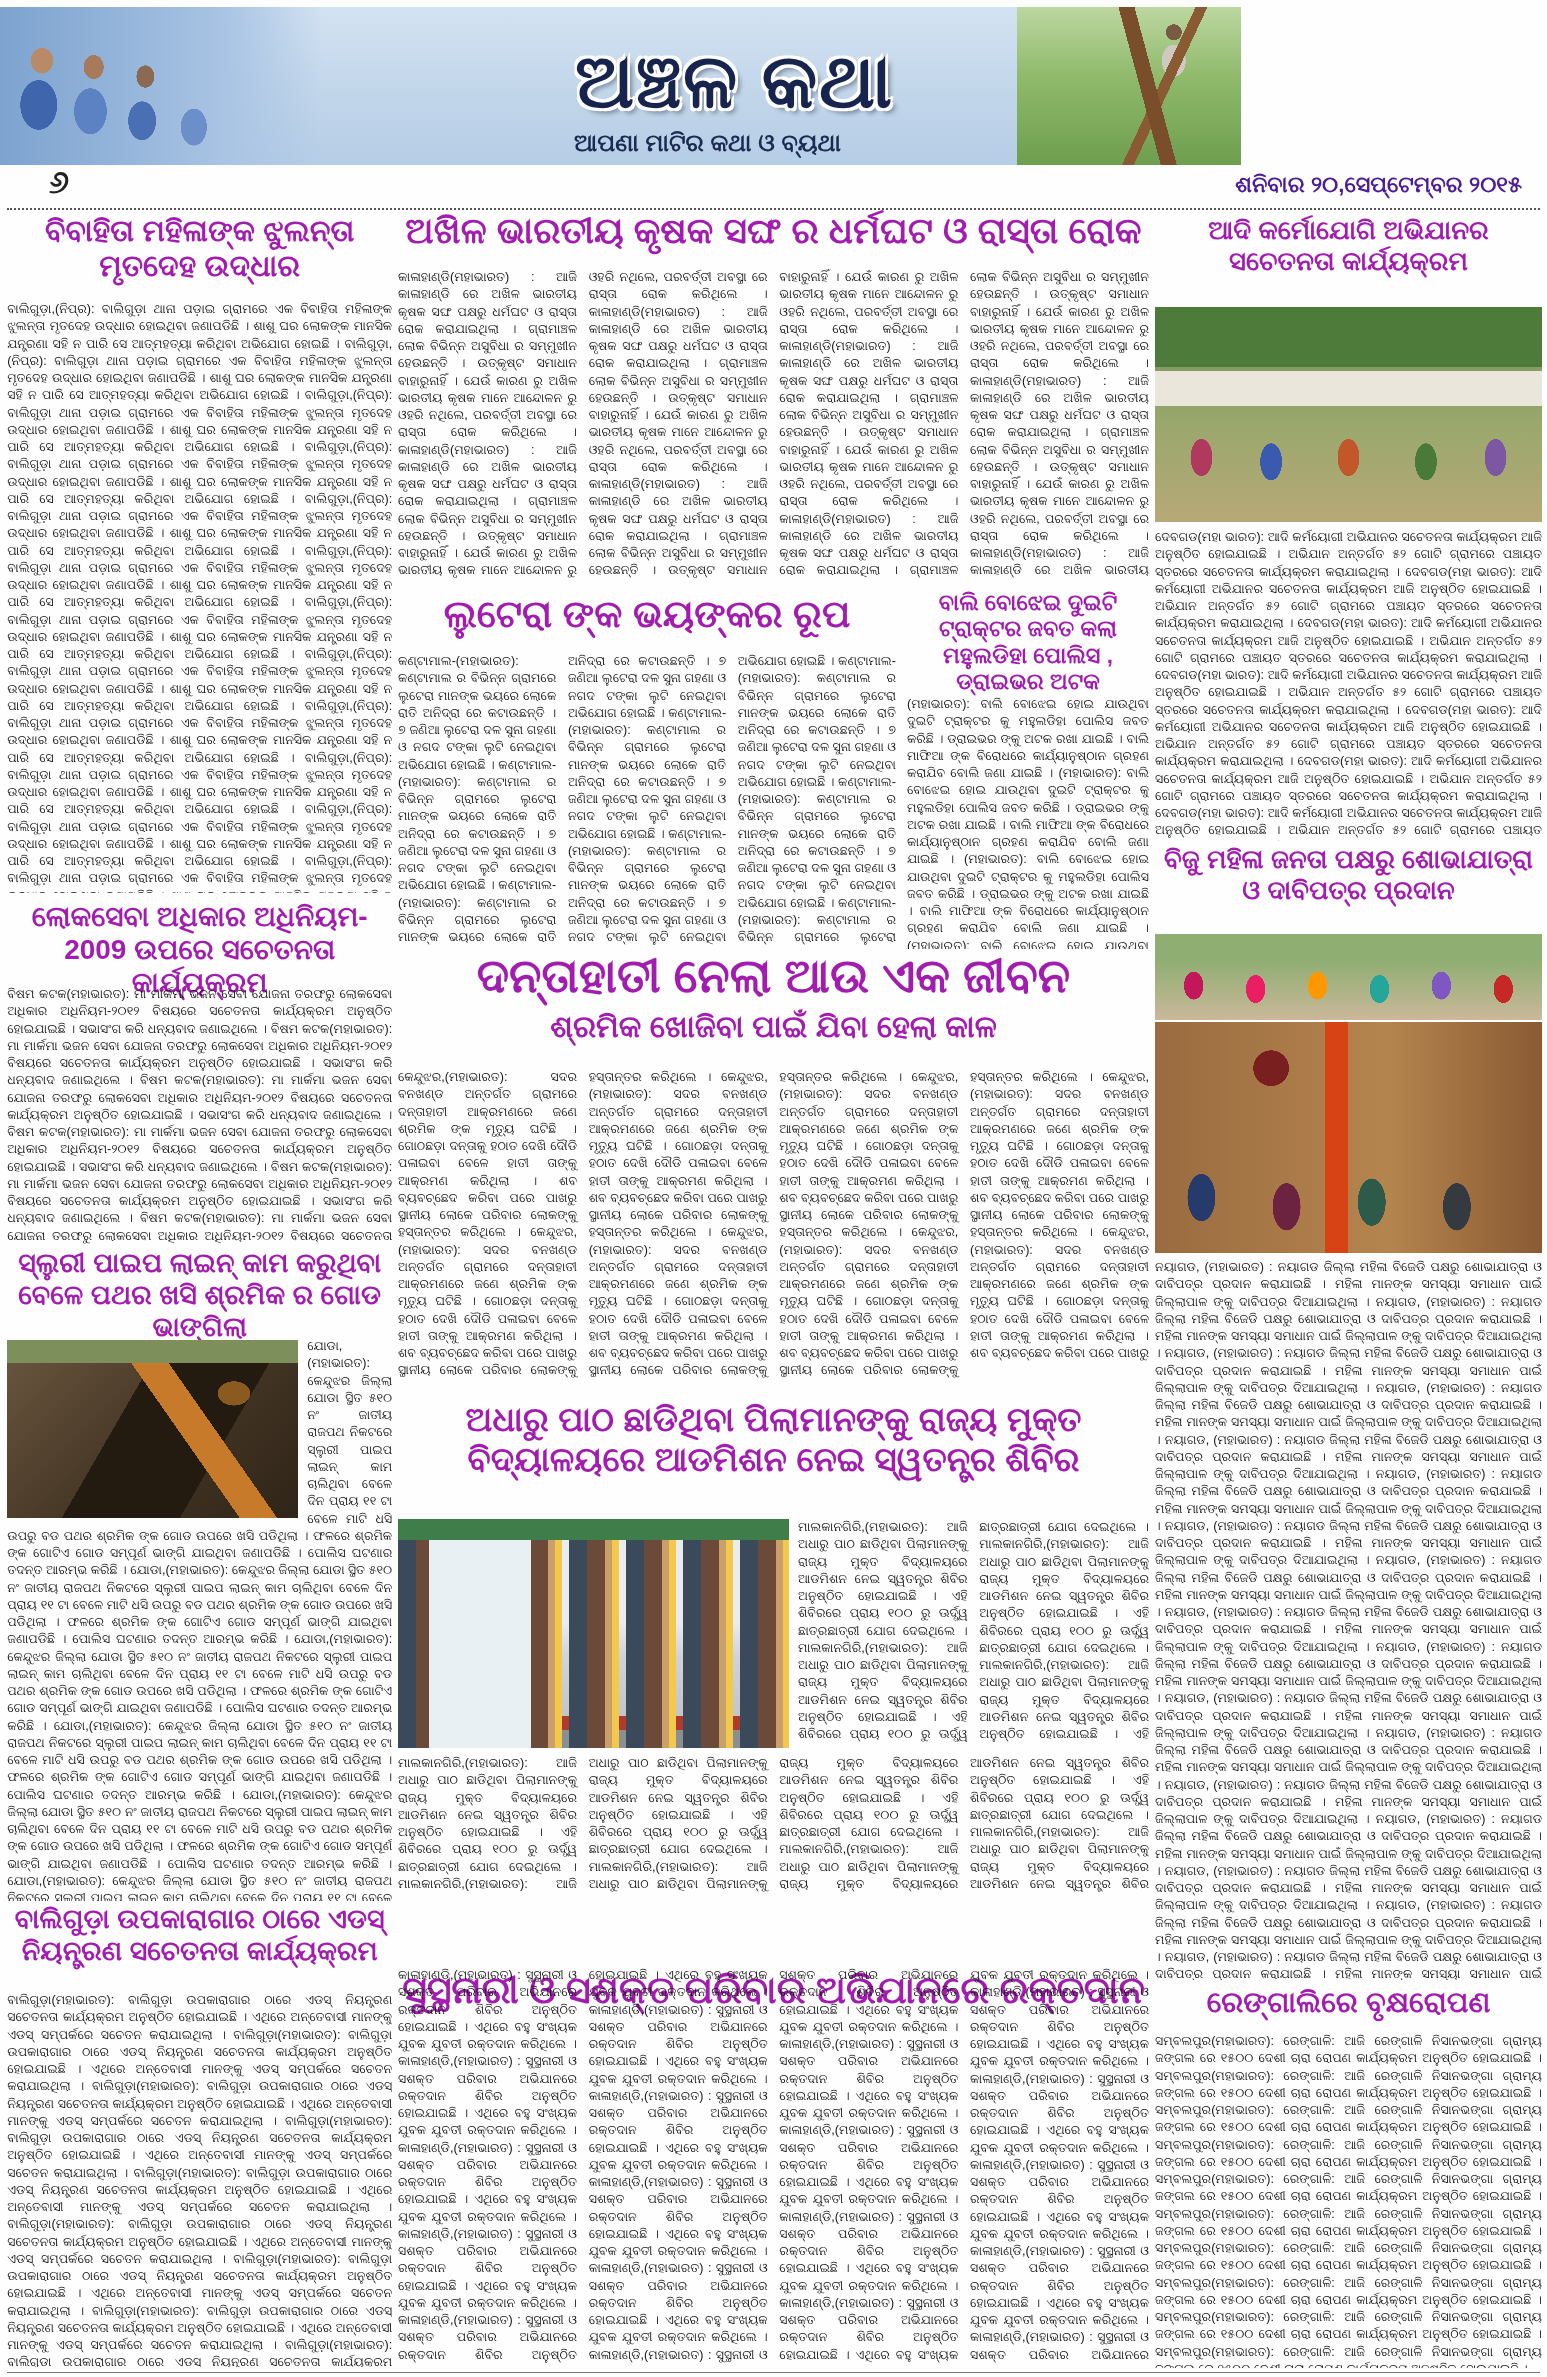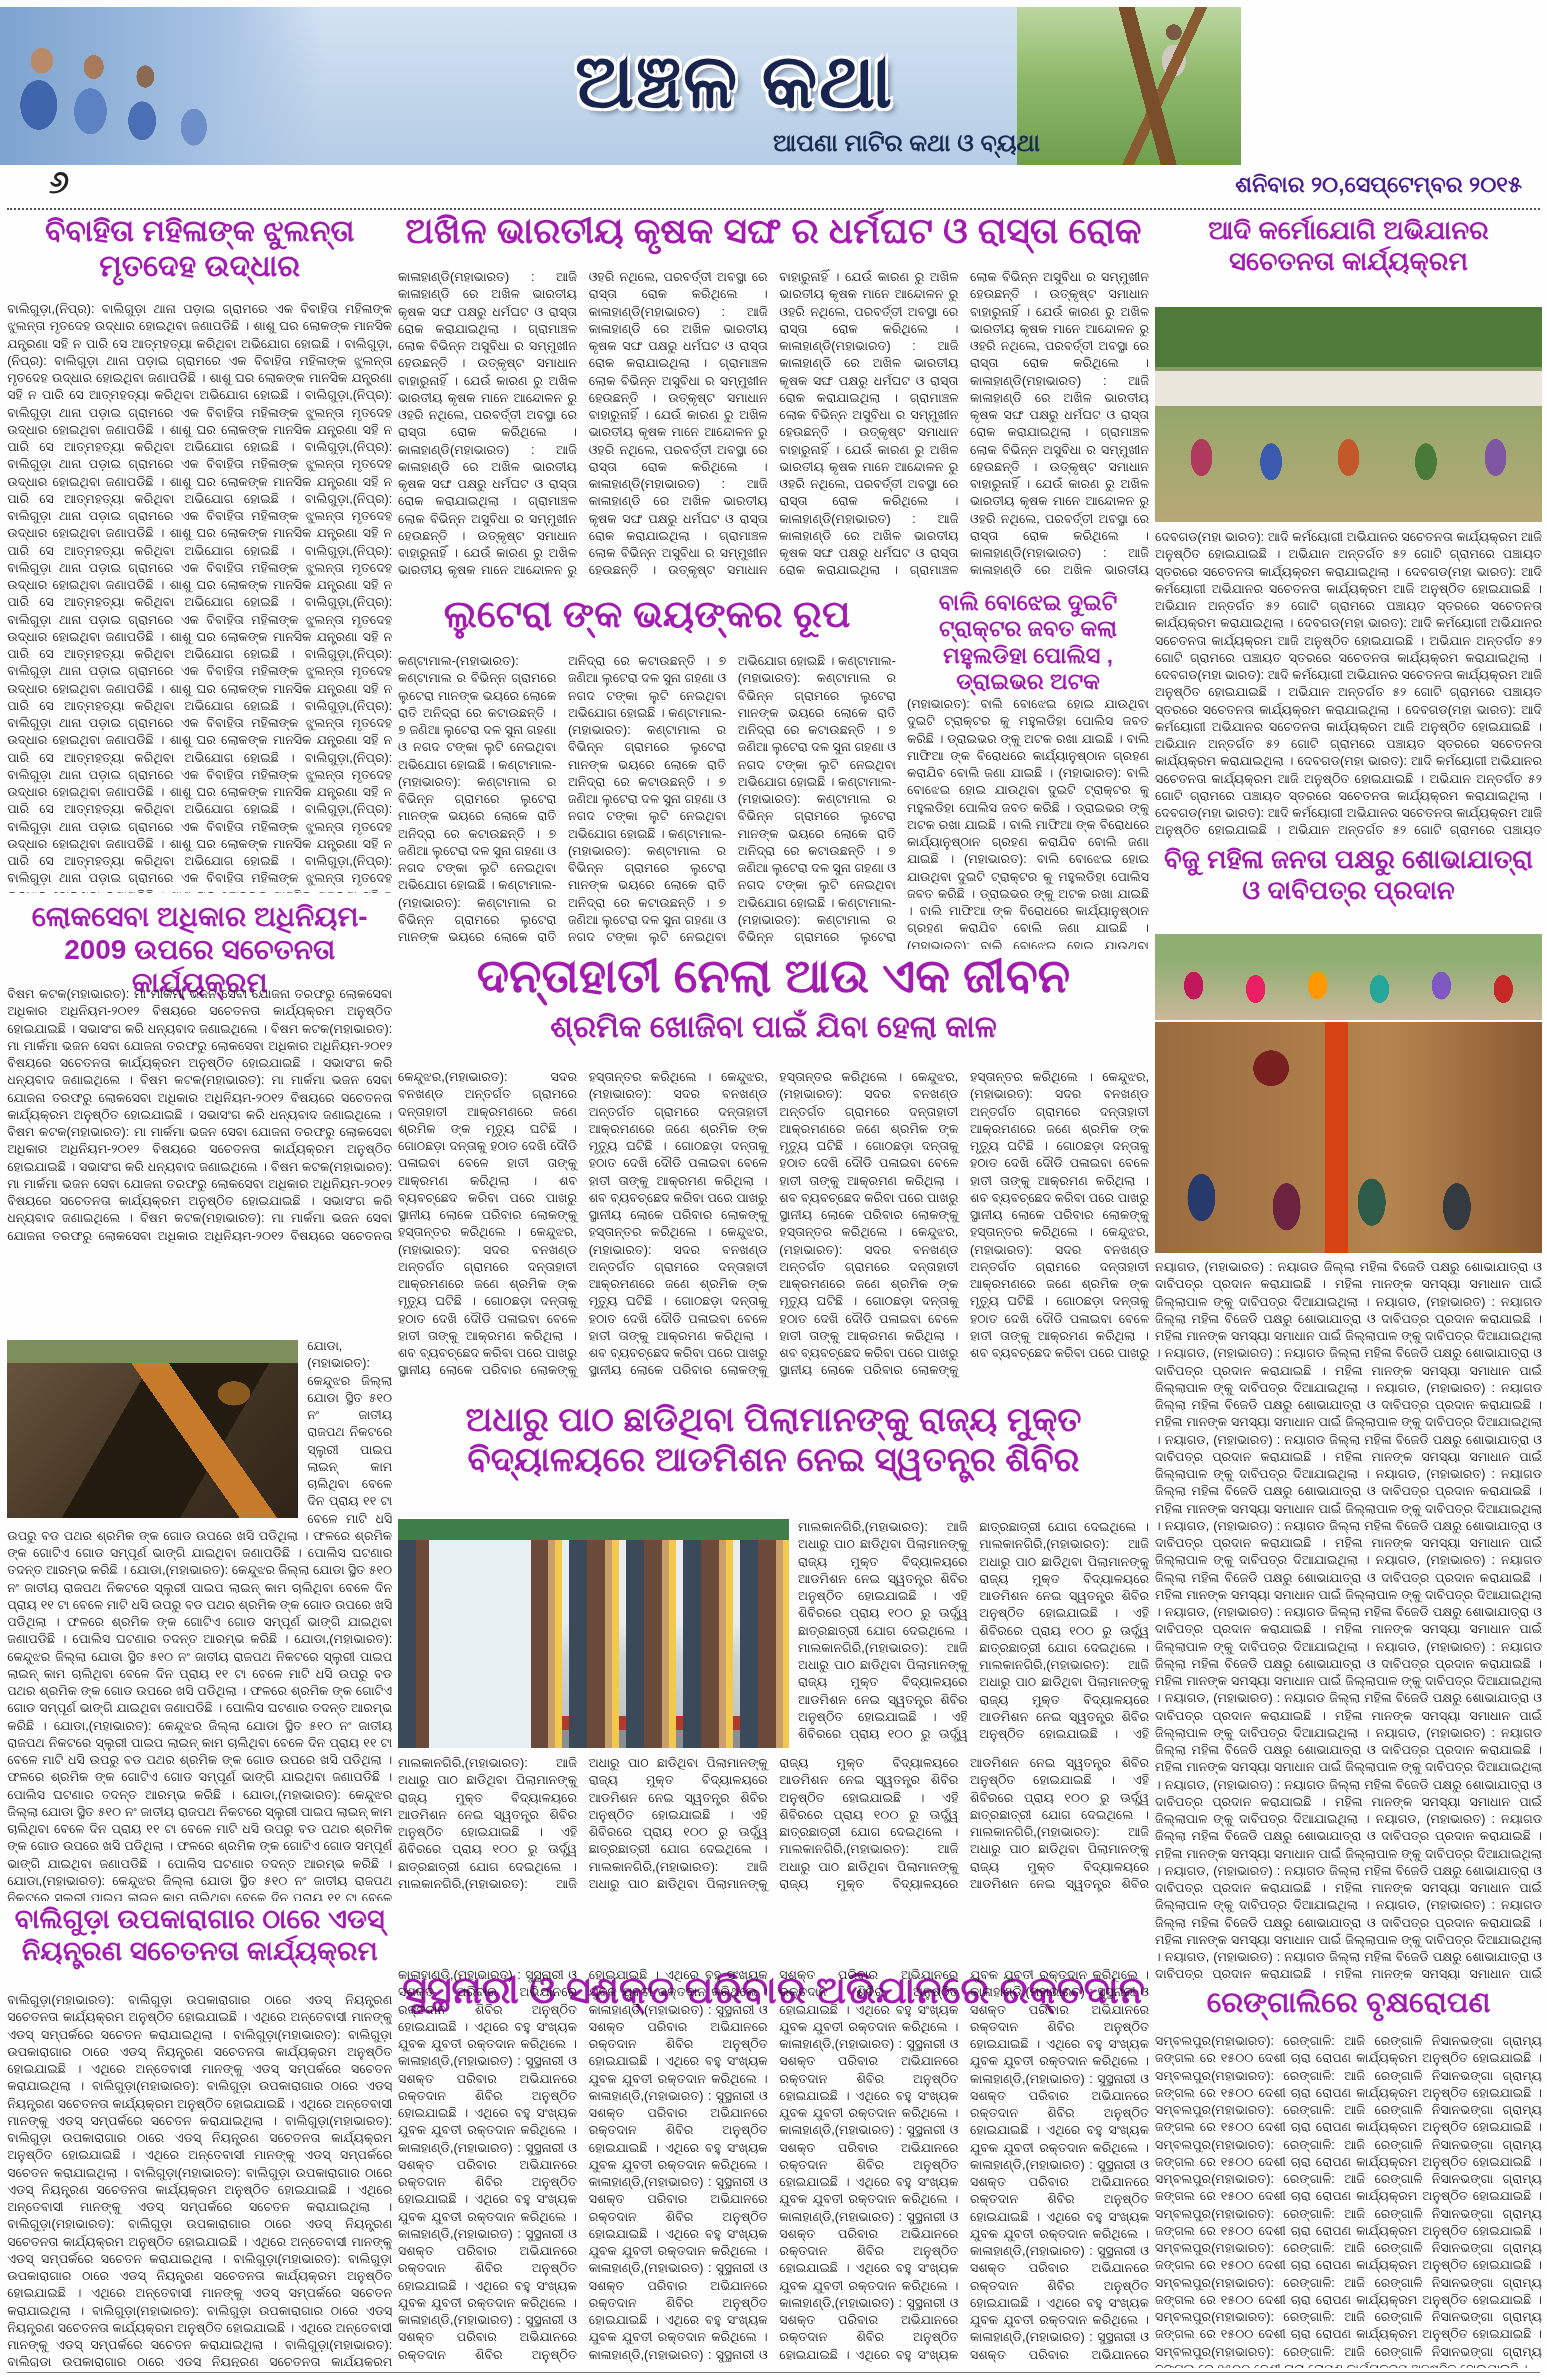--- a/index.html
+++ b/index.html
@@ -4,21 +4,21 @@
 <style>
   html,body{margin:0;padding:0;background:#e8e8e8;}
   #page{position:relative;width:1547px;height:2377px;margin:0 auto;background:#fefefe;
         font-family:"Liberation Sans","DejaVu Sans",sans-serif;color:#111;overflow:hidden;}
   
   #banner{position:absolute;left:0;top:7.2px;width:1241px;height:158px;
           background:linear-gradient(180deg,#d3e2f2 0%,#c2d6ea 55%,#b6cde6 100%);}
   .b-title{position:absolute;left:394px;top:30.5px;width:681px;text-align:center;
            font-size:75px;font-weight:bold;color:#17244d;letter-spacing:1.8px;
            text-shadow:-2.7px -2.7px 0 #fff,2.7px -2.7px 0 #fff,-2.7px 2.7px 0 #fff,2.7px 2.7px 0 #fff,4.5px 5.4px 5.4px rgba(20,30,60,.45);}
-  .b-sub{position:absolute;left:574px;top:122px;width:466px;text-align:right;
+  .b-sub{position:absolute;left:574px;top:122px;width:466px;text-align:left;
          font-size:24px;font-weight:bold;color:#1b2a52;}
   .ph{position:absolute;overflow:hidden;}
   #ph-banner-left{left:0;top:0;width:323px;height:158px;background:
      radial-gradient(30.5px 41px at 12% 62%,#3f66ad 0 60%,rgba(0,0,0,0) 61%),
      radial-gradient(27px 38px at 28% 66%,#5d82c4 0 60%,rgba(0,0,0,0) 61%),
      radial-gradient(23px 32px at 44% 72%,#4a6fb5 0 60%,rgba(0,0,0,0) 61%),
      radial-gradient(21.5px 30.5px at 60% 76%,#6d8fc9 0 60%,rgba(0,0,0,0) 61%),
      radial-gradient(20px 23px at 13% 34%,#b98a68 0 55%,rgba(0,0,0,0) 56%),
      radial-gradient(18px 21.5px at 29% 38%,#a87a5c 0 55%,rgba(0,0,0,0) 56%),
      radial-gradient(16px 20px at 45% 44%,#8a6a52 0 55%,rgba(0,0,0,0) 56%),
@@ -95,20 +95,21 @@
   <div id="pageno">୬</div>
   <div id="dateline">ଶନିବାର  ୨୦,ସେପ୍ଟେମ୍ବର ୨୦୧୫</div>
   <div id="toprule"></div>
 
   <div class="hl" style="left:7.2px;top:213px;width:385px;font-size:30px;">ବିବାହିତା ମହିଳାଙ୍କ ଝୁଲନ୍ତା ମୃତଦେହ ଉଦ୍ଧାର</div>
   <div class="bt" style="left:7.2px;top:301px;width:385px;height:592px;"><span class="fill">ବାଲିଗୁଡ଼ା,(ନିପ୍ର): ବାଲିଗୁଡ଼ା ଥାନା ପଡ଼ାଇ ଗ୍ରାମରେ ଏକ ବିବାହିତା ମହିଳାଙ୍କ ଝୁଲନ୍ତା ମୃତଦେହ ଉଦ୍ଧାର ହୋଇଥିବା ଜଣାପଡିଛି । ଶାଶୁ ଘର ଲୋକଙ୍କ ମାନସିକ ଯନ୍ତ୍ରଣା ସହି ନ ପାରି ସେ ଆତ୍ମହତ୍ୟା କରିଥିବା ଅଭିଯୋଗ ହୋଇଛି । ବାଲିଗୁଡ଼ା,(ନିପ୍ର): ବାଲିଗୁଡ଼ା ଥାନା ପଡ଼ାଇ ଗ୍ରାମରେ ଏକ ବିବାହିତା ମହିଳାଙ୍କ ଝୁଲନ୍ତା ମୃତଦେହ ଉଦ୍ଧାର ହୋଇଥିବା ଜଣାପଡିଛି । ଶାଶୁ ଘର ଲୋକଙ୍କ ମାନସିକ ଯନ୍ତ୍ରଣା ସହି ନ ପାରି ସେ ଆତ୍ମହତ୍ୟା କରିଥିବା ଅଭିଯୋଗ ହୋଇଛି । ବାଲିଗୁଡ଼ା,(ନିପ୍ର): ବାଲିଗୁଡ଼ା ଥାନା ପଡ଼ାଇ ଗ୍ରାମରେ ଏକ ବିବାହିତା ମହିଳାଙ୍କ ଝୁଲନ୍ତା ମୃତଦେହ ଉଦ୍ଧାର ହୋଇଥିବା ଜଣାପଡିଛି । ଶାଶୁ ଘର ଲୋକଙ୍କ ମାନସିକ ଯନ୍ତ୍ରଣା ସହି ନ ପାରି ସେ ଆତ୍ମହତ୍ୟା କରିଥିବା ଅଭିଯୋଗ ହୋଇଛି । ବାଲିଗୁଡ଼ା,(ନିପ୍ର): ବାଲିଗୁଡ଼ା ଥାନା ପଡ଼ାଇ ଗ୍ରାମରେ ଏକ ବିବାହିତା ମହିଳାଙ୍କ ଝୁଲନ୍ତା ମୃତଦେହ ଉଦ୍ଧାର ହୋଇଥିବା ଜଣାପଡିଛି । ଶାଶୁ ଘର ଲୋକଙ୍କ ମାନସିକ ଯନ୍ତ୍ରଣା ସହି ନ ପାରି ସେ ଆତ୍ମହତ୍ୟା କରିଥିବା ଅଭିଯୋଗ ହୋଇଛି । ବାଲିଗୁଡ଼ା,(ନିପ୍ର): ବାଲିଗୁଡ଼ା ଥାନା ପଡ଼ାଇ ଗ୍ରାମରେ ଏକ ବିବାହିତା ମହିଳାଙ୍କ ଝୁଲନ୍ତା ମୃତଦେହ ଉଦ୍ଧାର ହୋଇଥିବା ଜଣାପଡିଛି । ଶାଶୁ ଘର ଲୋକଙ୍କ ମାନସିକ ଯନ୍ତ୍ରଣା ସହି ନ ପାରି ସେ ଆତ୍ମହତ୍ୟା କରିଥିବା ଅଭିଯୋଗ ହୋଇଛି । ବାଲିଗୁଡ଼ା,(ନିପ୍ର): ବାଲିଗୁଡ଼ା ଥାନା ପଡ଼ାଇ ଗ୍ରାମରେ ଏକ ବିବାହିତା ମହିଳାଙ୍କ ଝୁଲନ୍ତା ମୃତଦେହ ଉଦ୍ଧାର ହୋଇଥିବା ଜଣାପଡିଛି । ଶାଶୁ ଘର ଲୋକଙ୍କ ମାନସିକ ଯନ୍ତ୍ରଣା ସହି ନ ପାରି ସେ ଆତ୍ମହତ୍ୟା କରିଥିବା ଅଭିଯୋଗ ହୋଇଛି । ବାଲିଗୁଡ଼ା,(ନିପ୍ର): ବାଲିଗୁଡ଼ା ଥାନା ପଡ଼ାଇ ଗ୍ରାମରେ ଏକ ବିବାହିତା ମହିଳାଙ୍କ ଝୁଲନ୍ତା ମୃତଦେହ ଉଦ୍ଧାର ହୋଇଥିବା ଜଣାପଡିଛି । ଶାଶୁ ଘର ଲୋକଙ୍କ ମାନସିକ ଯନ୍ତ୍ରଣା ସହି ନ ପାରି ସେ ଆତ୍ମହତ୍ୟା କରିଥିବା ଅଭିଯୋଗ ହୋଇଛି । ବାଲିଗୁଡ଼ା,(ନିପ୍ର): ବାଲିଗୁଡ଼ା ଥାନା ପଡ଼ାଇ ଗ୍ରାମରେ ଏକ ବିବାହିତା ମହିଳାଙ୍କ ଝୁଲନ୍ତା ମୃତଦେହ ଉଦ୍ଧାର ହୋଇଥିବା ଜଣାପଡିଛି । ଶାଶୁ ଘର ଲୋକଙ୍କ ମାନସିକ ଯନ୍ତ୍ରଣା ସହି ନ ପାରି ସେ ଆତ୍ମହତ୍ୟା କରିଥିବା ଅଭିଯୋଗ ହୋଇଛି । ବାଲିଗୁଡ଼ା,(ନିପ୍ର): ବାଲିଗୁଡ଼ା ଥାନା ପଡ଼ାଇ ଗ୍ରାମରେ ଏକ ବିବାହିତା ମହିଳାଙ୍କ ଝୁଲନ୍ତା ମୃତଦେହ ଉଦ୍ଧାର ହୋଇଥିବା ଜଣାପଡିଛି । ଶାଶୁ ଘର ଲୋକଙ୍କ ମାନସିକ ଯନ୍ତ୍ରଣା ସହି ନ ପାରି ସେ ଆତ୍ମହତ୍ୟା କରିଥିବା ଅଭିଯୋଗ ହୋଇଛି । ବାଲିଗୁଡ଼ା,(ନିପ୍ର): ବାଲିଗୁଡ଼ା ଥାନା ପଡ଼ାଇ ଗ୍ରାମରେ ଏକ ବିବାହିତା ମହିଳାଙ୍କ ଝୁଲନ୍ତା ମୃତଦେହ ଉଦ୍ଧାର ହୋଇଥିବା ଜଣାପଡିଛି । ଶାଶୁ ଘର ଲୋକଙ୍କ ମାନସିକ ଯନ୍ତ୍ରଣା ସହି ନ ପାରି ସେ ଆତ୍ମହତ୍ୟା କରିଥିବା ଅଭିଯୋଗ ହୋଇଛି । ବାଲିଗୁଡ଼ା,(ନିପ୍ର): ବାଲିଗୁଡ଼ା ଥାନା ପଡ଼ାଇ ଗ୍ରାମରେ ଏକ ବିବାହିତା ମହିଳାଙ୍କ ଝୁଲନ୍ତା ମୃତଦେହ ଉଦ୍ଧାର ହୋଇଥିବା ଜଣାପଡିଛି । ଶାଶୁ ଘର ଲୋକଙ୍କ ମାନସିକ ଯନ୍ତ୍ରଣା ସହି ନ ପାରି ସେ ଆତ୍ମହତ୍ୟା କରିଥିବା ଅଭିଯୋଗ ହୋଇଛି । ବାଲିଗୁଡ଼ା,(ନିପ୍ର): ବାଲିଗୁଡ଼ା ଥାନା ପଡ଼ାଇ ଗ୍ରାମରେ ଏକ ବିବାହିତା ମହିଳାଙ୍କ ଝୁଲନ୍ତା ମୃତଦେହ ଉଦ୍ଧାର ହୋଇଥିବା ଜଣାପଡିଛି । ଶାଶୁ ଘର ଲୋକଙ୍କ ମାନସିକ ଯନ୍ତ୍ରଣା ସହି ନ ପାରି ସେ ଆତ୍ମହତ୍ୟା କରିଥିବା ଅଭିଯୋଗ ହୋଇଛି ।</span></div>
 
   <div class="hl" style="left:7.2px;top:900px;width:385px;font-size:28px;">ଲୋକସେବା ଅଧିକାର ଅଧିନିୟମ- 2009 ଉପରେ ସଚେତନତା କାର୍ଯ୍ୟକ୍ରମ</div>
   <div class="bt" style="left:7.2px;top:986px;width:385px;height:258px;"><span class="fill">ବିଷମ କଟକ(ମହାଭାରତ): ମା ମାର୍କମା ଭଜନ ସେବା ଯୋଜନା ତରଫରୁ ଲୋକସେବା ଅଧିକାର ଅଧିନିୟମ-୨୦୧୨ ବିଷୟରେ ସଚେତନତା କାର୍ଯ୍ୟକ୍ରମ ଅନୁଷ୍ଠିତ ହୋଇଯାଇଛି । ସଭାସଂଗ କରି ଧନ୍ୟବାଦ ଜଣାଇଥିଲେ । ବିଷମ କଟକ(ମହାଭାରତ): ମା ମାର୍କମା ଭଜନ ସେବା ଯୋଜନା ତରଫରୁ ଲୋକସେବା ଅଧିକାର ଅଧିନିୟମ-୨୦୧୨ ବିଷୟରେ ସଚେତନତା କାର୍ଯ୍ୟକ୍ରମ ଅନୁଷ୍ଠିତ ହୋଇଯାଇଛି । ସଭାସଂଗ କରି ଧନ୍ୟବାଦ ଜଣାଇଥିଲେ । ବିଷମ କଟକ(ମହାଭାରତ): ମା ମାର୍କମା ଭଜନ ସେବା ଯୋଜନା ତରଫରୁ ଲୋକସେବା ଅଧିକାର ଅଧିନିୟମ-୨୦୧୨ ବିଷୟରେ ସଚେତନତା କାର୍ଯ୍ୟକ୍ରମ ଅନୁଷ୍ଠିତ ହୋଇଯାଇଛି । ସଭାସଂଗ କରି ଧନ୍ୟବାଦ ଜଣାଇଥିଲେ । ବିଷମ କଟକ(ମହାଭାରତ): ମା ମାର୍କମା ଭଜନ ସେବା ଯୋଜନା ତରଫରୁ ଲୋକସେବା ଅଧିକାର ଅଧିନିୟମ-୨୦୧୨ ବିଷୟରେ ସଚେତନତା କାର୍ଯ୍ୟକ୍ରମ ଅନୁଷ୍ଠିତ ହୋଇଯାଇଛି । ସଭାସଂଗ କରି ଧନ୍ୟବାଦ ଜଣାଇଥିଲେ । ବିଷମ କଟକ(ମହାଭାରତ): ମା ମାର୍କମା ଭଜନ ସେବା ଯୋଜନା ତରଫରୁ ଲୋକସେବା ଅଧିକାର ଅଧିନିୟମ-୨୦୧୨ ବିଷୟରେ ସଚେତନତା କାର୍ଯ୍ୟକ୍ରମ ଅନୁଷ୍ଠିତ ହୋଇଯାଇଛି । ସଭାସଂଗ କରି ଧନ୍ୟବାଦ ଜଣାଇଥିଲେ । ବିଷମ କଟକ(ମହାଭାରତ): ମା ମାର୍କମା ଭଜନ ସେବା ଯୋଜନା ତରଫରୁ ଲୋକସେବା ଅଧିକାର ଅଧିନିୟମ-୨୦୧୨ ବିଷୟରେ ସଚେତନତା କାର୍ଯ୍ୟକ୍ରମ ଅନୁଷ୍ଠିତ ହୋଇଯାଇଛି । ସଭାସଂଗ କରି ଧନ୍ୟବାଦ ଜଣାଇଥିଲେ ।</span></div>
 
+  <div class="hl" style="left:7.2px;top:1248px;width:385px;font-size:27px;">ସ୍ଲୁରୀ ପାଇପ ଲାଇନ୍ କାମ କରୁଥିବା ବେଳେ ପଥର ଖସି ଶ୍ରମିକ ର ଗୋଡ ଭାଙ୍ଗିଲା</div>
   <div class="bt" style="left:7.2px;top:1338px;width:385px;height:563px;">
     <div class="ph" id="ph-excavator"></div>
     <span class="fill">ଯୋଡା,(ମହାଭାରତ): କେନ୍ଦୁଝର ଜିଲ୍ଲା ଯୋଡା ସ୍ଥିତ ୫୧୦ ନଂ ଜାତୀୟ ରାଜପଥ ନିକଟରେ ସ୍ଲୁରୀ ପାଇପ ଲାଇନ୍ କାମ ଚାଲିଥିବା ବେଳେ ଦିନ ପ୍ରାୟ ୧୧ ଟା ବେଳେ ମାଟି ଧସି ଉପରୁ ବଡ ପଥର ଶ୍ରମିକ ଙ୍କ ଗୋଡ ଉପରେ ଖସି ପଡିଥିଲା । ଫଳରେ ଶ୍ରମିକ ଙ୍କ ଗୋଟିଏ ଗୋଡ ସମ୍ପୂର୍ଣ ଭାଙ୍ଗି ଯାଇଥିବା ଜଣାପଡିଛି । ପୋଲିସ ଘଟଣାର ତଦନ୍ତ ଆରମ୍ଭ କରିଛି । ଯୋଡା,(ମହାଭାରତ): କେନ୍ଦୁଝର ଜିଲ୍ଲା ଯୋଡା ସ୍ଥିତ ୫୧୦ ନଂ ଜାତୀୟ ରାଜପଥ ନିକଟରେ ସ୍ଲୁରୀ ପାଇପ ଲାଇନ୍ କାମ ଚାଲିଥିବା ବେଳେ ଦିନ ପ୍ରାୟ ୧୧ ଟା ବେଳେ ମାଟି ଧସି ଉପରୁ ବଡ ପଥର ଶ୍ରମିକ ଙ୍କ ଗୋଡ ଉପରେ ଖସି ପଡିଥିଲା । ଫଳରେ ଶ୍ରମିକ ଙ୍କ ଗୋଟିଏ ଗୋଡ ସମ୍ପୂର୍ଣ ଭାଙ୍ଗି ଯାଇଥିବା ଜଣାପଡିଛି । ପୋଲିସ ଘଟଣାର ତଦନ୍ତ ଆରମ୍ଭ କରିଛି । ଯୋଡା,(ମହାଭାରତ): କେନ୍ଦୁଝର ଜିଲ୍ଲା ଯୋଡା ସ୍ଥିତ ୫୧୦ ନଂ ଜାତୀୟ ରାଜପଥ ନିକଟରେ ସ୍ଲୁରୀ ପାଇପ ଲାଇନ୍ କାମ ଚାଲିଥିବା ବେଳେ ଦିନ ପ୍ରାୟ ୧୧ ଟା ବେଳେ ମାଟି ଧସି ଉପରୁ ବଡ ପଥର ଶ୍ରମିକ ଙ୍କ ଗୋଡ ଉପରେ ଖସି ପଡିଥିଲା । ଫଳରେ ଶ୍ରମିକ ଙ୍କ ଗୋଟିଏ ଗୋଡ ସମ୍ପୂର୍ଣ ଭାଙ୍ଗି ଯାଇଥିବା ଜଣାପଡିଛି । ପୋଲିସ ଘଟଣାର ତଦନ୍ତ ଆରମ୍ଭ କରିଛି । ଯୋଡା,(ମହାଭାରତ): କେନ୍ଦୁଝର ଜିଲ୍ଲା ଯୋଡା ସ୍ଥିତ ୫୧୦ ନଂ ଜାତୀୟ ରାଜପଥ ନିକଟରେ ସ୍ଲୁରୀ ପାଇପ ଲାଇନ୍ କାମ ଚାଲିଥିବା ବେଳେ ଦିନ ପ୍ରାୟ ୧୧ ଟା ବେଳେ ମାଟି ଧସି ଉପରୁ ବଡ ପଥର ଶ୍ରମିକ ଙ୍କ ଗୋଡ ଉପରେ ଖସି ପଡିଥିଲା । ଫଳରେ ଶ୍ରମିକ ଙ୍କ ଗୋଟିଏ ଗୋଡ ସମ୍ପୂର୍ଣ ଭାଙ୍ଗି ଯାଇଥିବା ଜଣାପଡିଛି । ପୋଲିସ ଘଟଣାର ତଦନ୍ତ ଆରମ୍ଭ କରିଛି । ଯୋଡା,(ମହାଭାରତ): କେନ୍ଦୁଝର ଜିଲ୍ଲା ଯୋଡା ସ୍ଥିତ ୫୧୦ ନଂ ଜାତୀୟ ରାଜପଥ ନିକଟରେ ସ୍ଲୁରୀ ପାଇପ ଲାଇନ୍ କାମ ଚାଲିଥିବା ବେଳେ ଦିନ ପ୍ରାୟ ୧୧ ଟା ବେଳେ ମାଟି ଧସି ଉପରୁ ବଡ ପଥର ଶ୍ରମିକ ଙ୍କ ଗୋଡ ଉପରେ ଖସି ପଡିଥିଲା । ଫଳରେ ଶ୍ରମିକ ଙ୍କ ଗୋଟିଏ ଗୋଡ ସମ୍ପୂର୍ଣ ଭାଙ୍ଗି ଯାଇଥିବା ଜଣାପଡିଛି । ପୋଲିସ ଘଟଣାର ତଦନ୍ତ ଆରମ୍ଭ କରିଛି । ଯୋଡା,(ମହାଭାରତ): କେନ୍ଦୁଝର ଜିଲ୍ଲା ଯୋଡା ସ୍ଥିତ ୫୧୦ ନଂ ଜାତୀୟ ରାଜପଥ ନିକଟରେ ସ୍ଲୁରୀ ପାଇପ ଲାଇନ୍ କାମ ଚାଲିଥିବା ବେଳେ ଦିନ ପ୍ରାୟ ୧୧ ଟା ବେଳେ ମାଟି ଧସି ଉପରୁ ବଡ ପଥର ଶ୍ରମିକ ଙ୍କ ଗୋଡ ଉପରେ ଖସି ପଡିଥିଲା । ଫଳରେ ଶ୍ରମିକ ଙ୍କ ଗୋଟିଏ ଗୋଡ ସମ୍ପୂର୍ଣ ଭାଙ୍ଗି ଯାଇଥିବା ଜଣାପଡିଛି । ପୋଲିସ ଘଟଣାର ତଦନ୍ତ ଆରମ୍ଭ କରିଛି ।</span>
   </div>
 
   <div class="hl" style="left:7.2px;top:1904px;width:385px;font-size:27px;">ବାଲିଗୁଡ଼ା ଉପକାରାଗାର ଠାରେ ଏଡସ୍ ନିୟନ୍ତ୍ରଣ ସଚେତନତା କାର୍ଯ୍ୟକ୍ରମ</div>
   <div class="bt" style="left:7.2px;top:1992px;width:385px;height:375px;"><span class="fill">ବାଲିଗୁଡ଼ା(ମହାଭାରତ): ବାଲିଗୁଡ଼ା ଉପକାରାଗାର ଠାରେ ଏଡସ୍ ନିୟନ୍ତ୍ରଣ ସଚେତନତା କାର୍ଯ୍ୟକ୍ରମ ଅନୁଷ୍ଠିତ ହୋଇଯାଇଛି । ଏଥିରେ ଅନ୍ତେବାସୀ ମାନଙ୍କୁ ଏଡସ୍ ସମ୍ପର୍କରେ ସଚେତନ କରାଯାଇଥିଲା । ବାଲିଗୁଡ଼ା(ମହାଭାରତ): ବାଲିଗୁଡ଼ା ଉପକାରାଗାର ଠାରେ ଏଡସ୍ ନିୟନ୍ତ୍ରଣ ସଚେତନତା କାର୍ଯ୍ୟକ୍ରମ ଅନୁଷ୍ଠିତ ହୋଇଯାଇଛି । ଏଥିରେ ଅନ୍ତେବାସୀ ମାନଙ୍କୁ ଏଡସ୍ ସମ୍ପର୍କରେ ସଚେତନ କରାଯାଇଥିଲା । ବାଲିଗୁଡ଼ା(ମହାଭାରତ): ବାଲିଗୁଡ଼ା ଉପକାରାଗାର ଠାରେ ଏଡସ୍ ନିୟନ୍ତ୍ରଣ ସଚେତନତା କାର୍ଯ୍ୟକ୍ରମ ଅନୁଷ୍ଠିତ ହୋଇଯାଇଛି । ଏଥିରେ ଅନ୍ତେବାସୀ ମାନଙ୍କୁ ଏଡସ୍ ସମ୍ପର୍କରେ ସଚେତନ କରାଯାଇଥିଲା । ବାଲିଗୁଡ଼ା(ମହାଭାରତ): ବାଲିଗୁଡ଼ା ଉପକାରାଗାର ଠାରେ ଏଡସ୍ ନିୟନ୍ତ୍ରଣ ସଚେତନତା କାର୍ଯ୍ୟକ୍ରମ ଅନୁଷ୍ଠିତ ହୋଇଯାଇଛି । ଏଥିରେ ଅନ୍ତେବାସୀ ମାନଙ୍କୁ ଏଡସ୍ ସମ୍ପର୍କରେ ସଚେତନ କରାଯାଇଥିଲା । ବାଲିଗୁଡ଼ା(ମହାଭାରତ): ବାଲିଗୁଡ଼ା ଉପକାରାଗାର ଠାରେ ଏଡସ୍ ନିୟନ୍ତ୍ରଣ ସଚେତନତା କାର୍ଯ୍ୟକ୍ରମ ଅନୁଷ୍ଠିତ ହୋଇଯାଇଛି । ଏଥିରେ ଅନ୍ତେବାସୀ ମାନଙ୍କୁ ଏଡସ୍ ସମ୍ପର୍କରେ ସଚେତନ କରାଯାଇଥିଲା । ବାଲିଗୁଡ଼ା(ମହାଭାରତ): ବାଲିଗୁଡ଼ା ଉପକାରାଗାର ଠାରେ ଏଡସ୍ ନିୟନ୍ତ୍ରଣ ସଚେତନତା କାର୍ଯ୍ୟକ୍ରମ ଅନୁଷ୍ଠିତ ହୋଇଯାଇଛି । ଏଥିରେ ଅନ୍ତେବାସୀ ମାନଙ୍କୁ ଏଡସ୍ ସମ୍ପର୍କରେ ସଚେତନ କରାଯାଇଥିଲା । ବାଲିଗୁଡ଼ା(ମହାଭାରତ): ବାଲିଗୁଡ଼ା ଉପକାରାଗାର ଠାରେ ଏଡସ୍ ନିୟନ୍ତ୍ରଣ ସଚେତନତା କାର୍ଯ୍ୟକ୍ରମ ଅନୁଷ୍ଠିତ ହୋଇଯାଇଛି । ଏଥିରେ ଅନ୍ତେବାସୀ ମାନଙ୍କୁ ଏଡସ୍ ସମ୍ପର୍କରେ ସଚେତନ କରାଯାଇଥିଲା । ବାଲିଗୁଡ଼ା(ମହାଭାରତ): ବାଲିଗୁଡ଼ା ଉପକାରାଗାର ଠାରେ ଏଡସ୍ ନିୟନ୍ତ୍ରଣ ସଚେତନତା କାର୍ଯ୍ୟକ୍ରମ ଅନୁଷ୍ଠିତ ହୋଇଯାଇଛି । ଏଥିରେ ଅନ୍ତେବାସୀ ମାନଙ୍କୁ ଏଡସ୍ ସମ୍ପର୍କରେ ସଚେତନ କରାଯାଇଥିଲା । ବାଲିଗୁଡ଼ା(ମହାଭାରତ): ବାଲିଗୁଡ଼ା ଉପକାରାଗାର ଠାରେ ଏଡସ୍ ନିୟନ୍ତ୍ରଣ ସଚେତନତା କାର୍ଯ୍ୟକ୍ରମ ଅନୁଷ୍ଠିତ ହୋଇଯାଇଛି । ଏଥିରେ ଅନ୍ତେବାସୀ ମାନଙ୍କୁ ଏଡସ୍ ସମ୍ପର୍କରେ ସଚେତନ କରାଯାଇଥିଲା ।</span></div>
 
   <div class="hl" style="left:398px;top:210px;width:751px;font-size:36px;">ଅଖିଳ ଭାରତୀୟ କୃଷକ ସଙ୍ଘ ର ଧର୍ମଘଟ ଓ ରାସ୍ତା ରୋକ</div>
   <div class="bt cols4" style="left:398px;top:269px;width:751px;height:316px;"><span class="fill">କାଳାହାଣ୍ଡି(ମହାଭାରତ) : ଆଜି କାଳାହାଣ୍ଡି ରେ ଅଖିଳ ଭାରତୀୟ କୃଷକ ସଙ୍ଘ ପକ୍ଷରୁ ଧର୍ମଘଟ ଓ ରାସ୍ତା ରୋକ କରାଯାଇଥିଲା । ଗ୍ରାମାଞ୍ଚଳ ଲୋକ ବିଭିନ୍ନ ଅସୁବିଧା ର ସମ୍ମୁଖୀନ ହେଉଛନ୍ତି । ଉତ୍କୃଷ୍ଟ ସମାଧାନ ବାହାରୁନାହିଁ । ଯେଉଁ କାରଣ ରୁ ଅଖିଳ ଭାରତୀୟ କୃଷକ ମାନେ ଆନ୍ଦୋଳନ ରୁ ଓହରି ନଥିଲେ, ପରବର୍ତ୍ତୀ ଅବସ୍ଥା ରେ ରାସ୍ତା ରୋକ କରିଥିଲେ । କାଳାହାଣ୍ଡି(ମହାଭାରତ) : ଆଜି କାଳାହାଣ୍ଡି ରେ ଅଖିଳ ଭାରତୀୟ କୃଷକ ସଙ୍ଘ ପକ୍ଷରୁ ଧର୍ମଘଟ ଓ ରାସ୍ତା ରୋକ କରାଯାଇଥିଲା । ଗ୍ରାମାଞ୍ଚଳ ଲୋକ ବିଭିନ୍ନ ଅସୁବିଧା ର ସମ୍ମୁଖୀନ ହେଉଛନ୍ତି । ଉତ୍କୃଷ୍ଟ ସମାଧାନ ବାହାରୁନାହିଁ । ଯେଉଁ କାରଣ ରୁ ଅଖିଳ ଭାରତୀୟ କୃଷକ ମାନେ ଆନ୍ଦୋଳନ ରୁ ଓହରି ନଥିଲେ, ପରବର୍ତ୍ତୀ ଅବସ୍ଥା ରେ ରାସ୍ତା ରୋକ କରିଥିଲେ । କାଳାହାଣ୍ଡି(ମହାଭାରତ) : ଆଜି କାଳାହାଣ୍ଡି ରେ ଅଖିଳ ଭାରତୀୟ କୃଷକ ସଙ୍ଘ ପକ୍ଷରୁ ଧର୍ମଘଟ ଓ ରାସ୍ତା ରୋକ କରାଯାଇଥିଲା । ଗ୍ରାମାଞ୍ଚଳ ଲୋକ ବିଭିନ୍ନ ଅସୁବିଧା ର ସମ୍ମୁଖୀନ ହେଉଛନ୍ତି । ଉତ୍କୃଷ୍ଟ ସମାଧାନ ବାହାରୁନାହିଁ । ଯେଉଁ କାରଣ ରୁ ଅଖିଳ ଭାରତୀୟ କୃଷକ ମାନେ ଆନ୍ଦୋଳନ ରୁ ଓହରି ନଥିଲେ, ପରବର୍ତ୍ତୀ ଅବସ୍ଥା ରେ ରାସ୍ତା ରୋକ କରିଥିଲେ । କାଳାହାଣ୍ଡି(ମହାଭାରତ) : ଆଜି କାଳାହାଣ୍ଡି ରେ ଅଖିଳ ଭାରତୀୟ କୃଷକ ସଙ୍ଘ ପକ୍ଷରୁ ଧର୍ମଘଟ ଓ ରାସ୍ତା ରୋକ କରାଯାଇଥିଲା । ଗ୍ରାମାଞ୍ଚଳ ଲୋକ ବିଭିନ୍ନ ଅସୁବିଧା ର ସମ୍ମୁଖୀନ ହେଉଛନ୍ତି । ଉତ୍କୃଷ୍ଟ ସମାଧାନ ବାହାରୁନାହିଁ । ଯେଉଁ କାରଣ ରୁ ଅଖିଳ ଭାରତୀୟ କୃଷକ ମାନେ ଆନ୍ଦୋଳନ ରୁ ଓହରି ନଥିଲେ, ପରବର୍ତ୍ତୀ ଅବସ୍ଥା ରେ ରାସ୍ତା ରୋକ କରିଥିଲେ । କାଳାହାଣ୍ଡି(ମହାଭାରତ) : ଆଜି କାଳାହାଣ୍ଡି ରେ ଅଖିଳ ଭାରତୀୟ କୃଷକ ସଙ୍ଘ ପକ୍ଷରୁ ଧର୍ମଘଟ ଓ ରାସ୍ତା ରୋକ କରାଯାଇଥିଲା । ଗ୍ରାମାଞ୍ଚଳ ଲୋକ ବିଭିନ୍ନ ଅସୁବିଧା ର ସମ୍ମୁଖୀନ ହେଉଛନ୍ତି । ଉତ୍କୃଷ୍ଟ ସମାଧାନ ବାହାରୁନାହିଁ । ଯେଉଁ କାରଣ ରୁ ଅଖିଳ ଭାରତୀୟ କୃଷକ ମାନେ ଆନ୍ଦୋଳନ ରୁ ଓହରି ନଥିଲେ, ପରବର୍ତ୍ତୀ ଅବସ୍ଥା ରେ ରାସ୍ତା ରୋକ କରିଥିଲେ । କାଳାହାଣ୍ଡି(ମହାଭାରତ) : ଆଜି କାଳାହାଣ୍ଡି ରେ ଅଖିଳ ଭାରତୀୟ କୃଷକ ସଙ୍ଘ ପକ୍ଷରୁ ଧର୍ମଘଟ ଓ ରାସ୍ତା ରୋକ କରାଯାଇଥିଲା । ଗ୍ରାମାଞ୍ଚଳ ଲୋକ ବିଭିନ୍ନ ଅସୁବିଧା ର ସମ୍ମୁଖୀନ ହେଉଛନ୍ତି । ଉତ୍କୃଷ୍ଟ ସମାଧାନ ବାହାରୁନାହିଁ । ଯେଉଁ କାରଣ ରୁ ଅଖିଳ ଭାରତୀୟ କୃଷକ ମାନେ ଆନ୍ଦୋଳନ ରୁ ଓହରି ନଥିଲେ, ପରବର୍ତ୍ତୀ ଅବସ୍ଥା ରେ ରାସ୍ତା ରୋକ କରିଥିଲେ । କାଳାହାଣ୍ଡି(ମହାଭାରତ) : ଆଜି କାଳାହାଣ୍ଡି ରେ ଅଖିଳ ଭାରତୀୟ କୃଷକ ସଙ୍ଘ ପକ୍ଷରୁ ଧର୍ମଘଟ ଓ ରାସ୍ତା ରୋକ କରାଯାଇଥିଲା । ଗ୍ରାମାଞ୍ଚଳ ଲୋକ ବିଭିନ୍ନ ଅସୁବିଧା ର ସମ୍ମୁଖୀନ ହେଉଛନ୍ତି । ଉତ୍କୃଷ୍ଟ ସମାଧାନ ବାହାରୁନାହିଁ । ଯେଉଁ କାରଣ ରୁ ଅଖିଳ ଭାରତୀୟ କୃଷକ ମାନେ ଆନ୍ଦୋଳନ ରୁ ଓହରି ନଥିଲେ, ପରବର୍ତ୍ତୀ ଅବସ୍ଥା ରେ ରାସ୍ତା ରୋକ କରିଥିଲେ । କାଳାହାଣ୍ଡି(ମହାଭାରତ) : ଆଜି କାଳାହାଣ୍ଡି ରେ ଅଖିଳ ଭାରତୀୟ କୃଷକ ସଙ୍ଘ ପକ୍ଷରୁ ଧର୍ମଘଟ ଓ ରାସ୍ତା ରୋକ କରାଯାଇଥିଲା । ଗ୍ରାମାଞ୍ଚଳ ଲୋକ ବିଭିନ୍ନ ଅସୁବିଧା ର ସମ୍ମୁଖୀନ ହେଉଛନ୍ତି । ଉତ୍କୃଷ୍ଟ ସମାଧାନ ବାହାରୁନାହିଁ । ଯେଉଁ କାରଣ ରୁ ଅଖିଳ ଭାରତୀୟ କୃଷକ ମାନେ ଆନ୍ଦୋଳନ ରୁ ଓହରି ନଥିଲେ, ପରବର୍ତ୍ତୀ ଅବସ୍ଥା ରେ ରାସ୍ତା ରୋକ କରିଥିଲେ ।</span></div>

